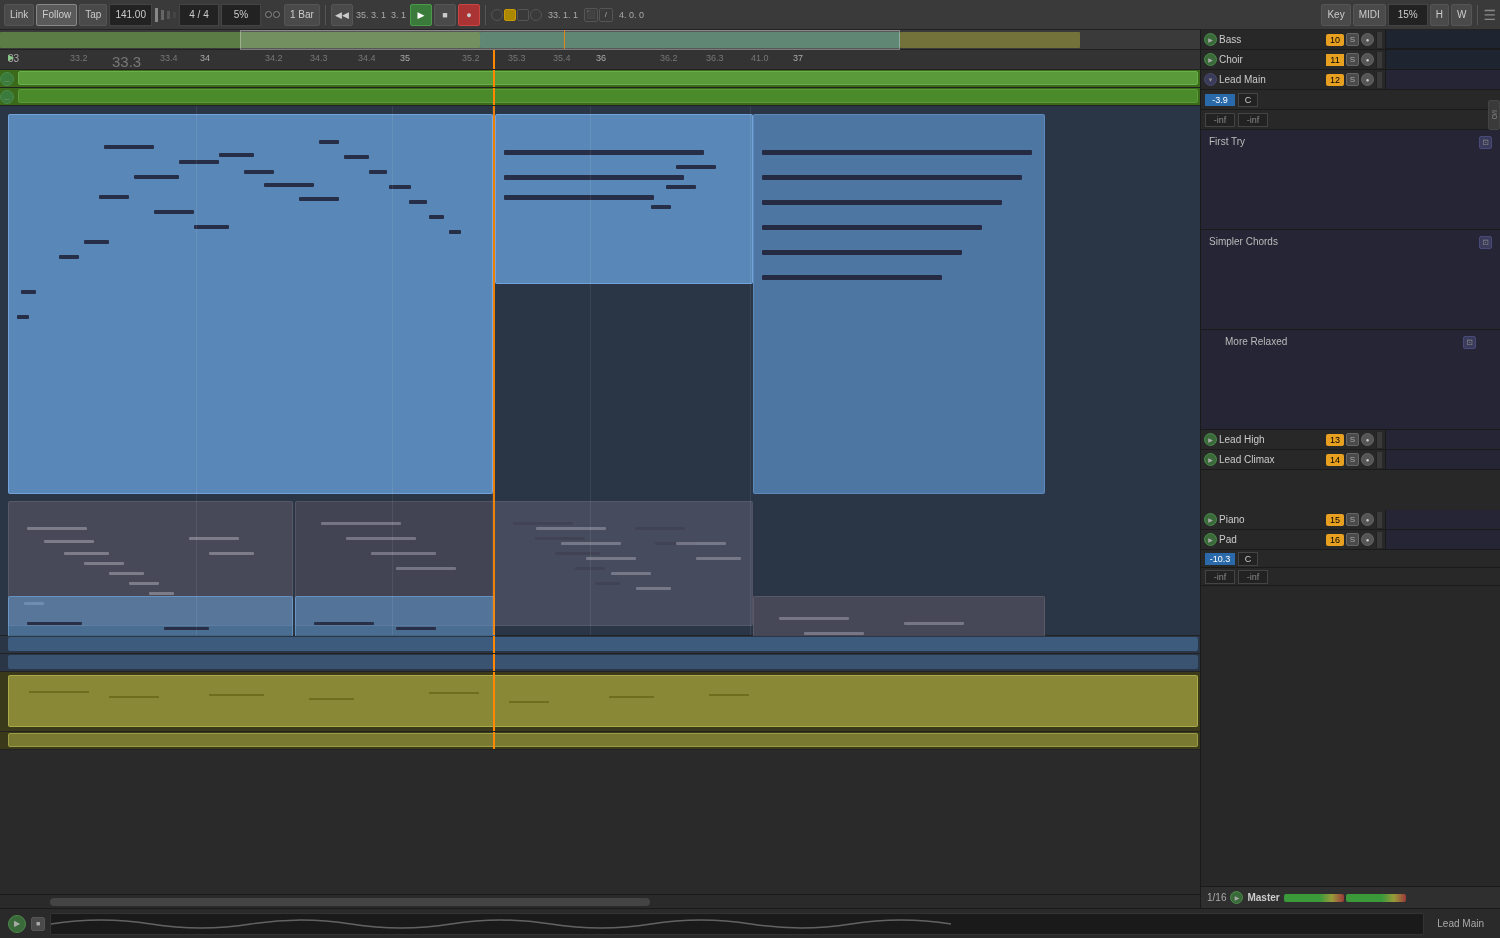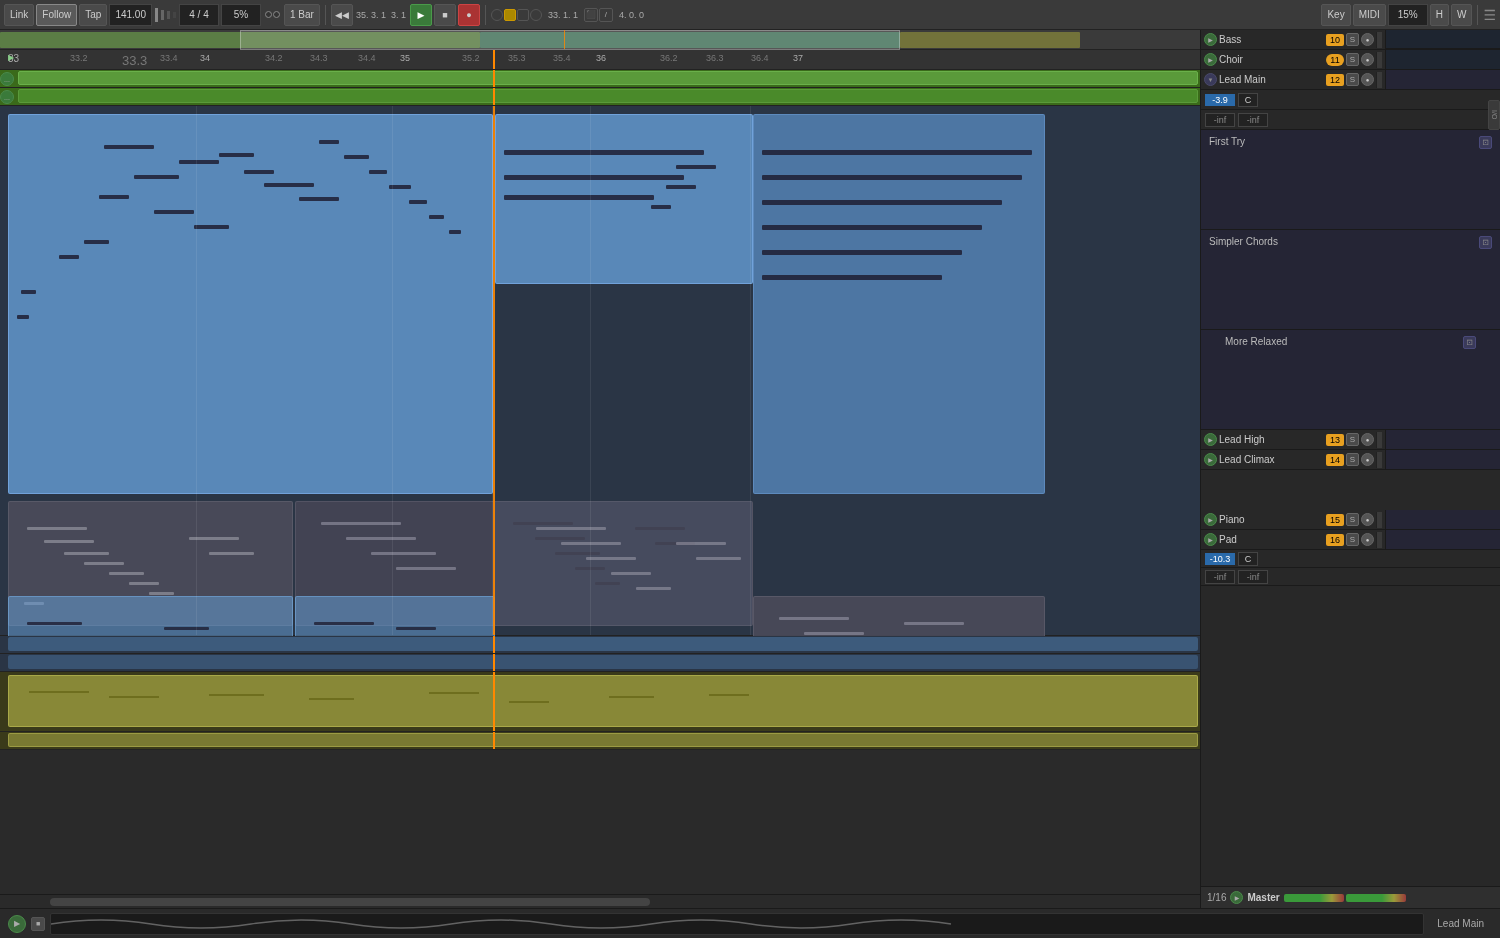--- a/index.html
+++ b/index.html
@@ -230,34 +230,34 @@
       <div class="overview-block" style="left:40%;width:35%;background:#4a8a6a"></div>
       <div class="overview-block" style="left:75%;width:15%;background:#8a8a3a"></div>
       <div class="overview-view-rect" style="left:20%;width:55%"></div>
 
       <div style="position:absolute;top:0;left:47%;width:1px;height:100%;background:#ff8800;opacity:0.8"></div>
     </div>
 
     <div class="h-ruler" style="height:20px;background:#333;border-bottom:1px solid #222;position:relative;">
       <div style="position:absolute;left:8px;top:3px;font-size:10px;color:#aaa">33</div>
       <div style="position:absolute;left:70px;top:3px;font-size:9px;color:#777">33.2</div>
-      <div style="position:absolute;left:122px;top:3px;font-size:13px;color:#777">33.3</div>
+      <div style="position:absolute;left:112px;top:3px;font-size:15px;color:#777">33.3</div>
       <div style="position:absolute;left:160px;top:3px;font-size:9px;color:#777">33.4</div>
       <div style="position:absolute;left:200px;top:3px;font-size:9px;color:#aaa">34</div>
       <div style="position:absolute;left:265px;top:3px;font-size:9px;color:#777">34.2</div>
       <div style="position:absolute;left:310px;top:3px;font-size:9px;color:#777">34.3</div>
       <div style="position:absolute;left:358px;top:3px;font-size:9px;color:#777">34.4</div>
       <div style="position:absolute;left:400px;top:3px;font-size:9px;color:#aaa">35</div>
       <div style="position:absolute;left:462px;top:3px;font-size:9px;color:#777">35.2</div>
       <div style="position:absolute;left:508px;top:3px;font-size:9px;color:#777">35.3</div>
       <div style="position:absolute;left:553px;top:3px;font-size:9px;color:#777">35.4</div>
       <div style="position:absolute;left:596px;top:3px;font-size:9px;color:#aaa">36</div>
       <div style="position:absolute;left:660px;top:3px;font-size:9px;color:#777">36.2</div>
       <div style="position:absolute;left:706px;top:3px;font-size:9px;color:#777">36.3</div>
-      <div style="position:absolute;left:751px;top:3px;font-size:9px;color:#777">36.4</div>
+      <div style="position:absolute;left:751px;top:3px;font-size:9px;color:#777">41.0</div>
       <div style="position:absolute;left:793px;top:3px;font-size:9px;color:#aaa">37</div>
 
       <div style="position:absolute;left:493px;top:0;width:2px;height:100%;background:#ff8800"></div>
 
       <div style="position:absolute;left:8px;top:3px;font-size:8px;color:#88cc88">▶</div>
     </div>
 
     <div style="flex:1;overflow-y:auto;overflow-x:hidden;position:relative;">
 
       <div style="height:18px;background:#3a6a1a;border-bottom:1px solid #222;position:relative;">
@@ -452,21 +452,21 @@
         <div style="width:13px;height:13px;background:#555;border:1px solid #666;border-radius:50%;cursor:pointer;display:flex;align-items:center;justify-content:center;font-size:6px">●</div>
         <div style="width:6px;height:16px;background:#3a3a3a;border-left:1px solid #222;cursor:ew-resize;"></div>
       </div>
       <div style="flex:1;height:100%;background:#1e2530;border-bottom:1px solid #1a1a1a;"></div>
     </div>
 
     <div style="display:flex;align-items:center;height:20px;border-bottom:1px solid #1a1a1a;background:#282828;">
       <div style="width:185px;display:flex;align-items:center;padding:0 3px;gap:2px;border-right:1px solid #1a1a1a;height:100%">
         <div style="width:13px;height:13px;background:#3a6a3a;border:1px solid #4a8a4a;border-radius:50%;display:flex;align-items:center;justify-content:center;font-size:6px;color:#aaa;cursor:pointer">▶</div>
         <span style="flex:1;font-size:10px;color:#ccc;overflow:hidden;text-overflow:ellipsis;white-space:nowrap;">Choir</span>
-        <div style="background:#e8a020;color:#000;font-size:9px;padding:1px 3px;border-radius:6px;min-width:18px;text-align:center;">11</div>
+        <div style="background:#e8a020;color:#000;font-size:9px;padding:1px 3px;border-radius:0;min-width:18px;text-align:center;">11</div>
         <div style="width:13px;height:13px;background:#4a4a4a;border:1px solid #666;border-radius:2px;font-size:8px;color:#aaa;cursor:pointer;display:flex;align-items:center;justify-content:center;">S</div>
         <div style="width:13px;height:13px;background:#555;border:1px solid #666;border-radius:50%;cursor:pointer;display:flex;align-items:center;justify-content:center;font-size:6px">●</div>
         <div style="width:6px;height:16px;background:#3a3a3a;border-left:1px solid #222;cursor:ew-resize;"></div>
       </div>
       <div style="flex:1;height:100%;background:#1e2530;"></div>
     </div>
 
     <div style="display:flex;align-items:center;height:20px;border-bottom:1px solid #1a1a1a;background:#282828;">
       <div style="width:185px;display:flex;align-items:center;padding:0 3px;gap:2px;border-right:1px solid #1a1a1a;height:100%">
         <div style="width:13px;height:13px;background:#3a3a5a;border:1px solid #4a4a6a;border-radius:50%;display:flex;align-items:center;justify-content:center;font-size:6px;color:#888;cursor:pointer">▼</div>

